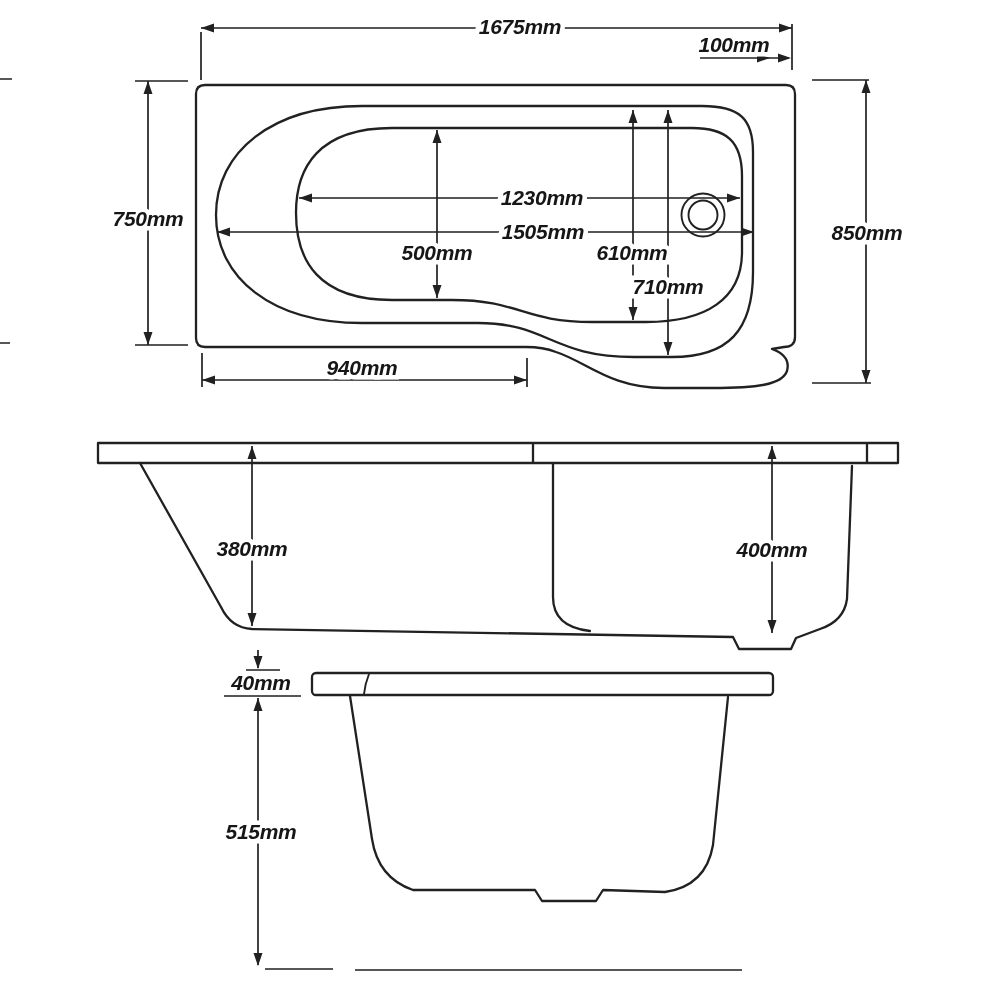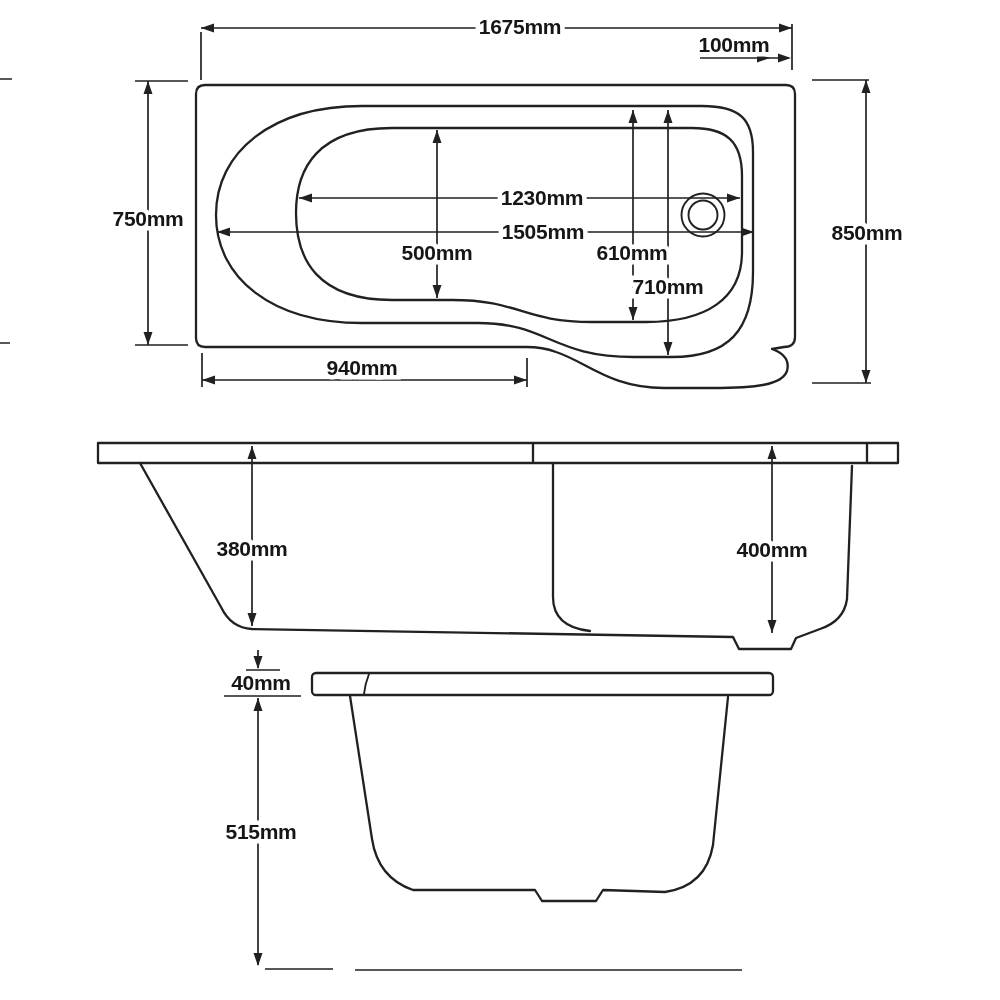--- a/index.html
+++ b/index.html
@@ -1,16 +1,16 @@
 <!DOCTYPE html>
 <html style="--line: #212121; --label: #161616;"><head>
 <meta charset="utf-8">
 <style>
   html,body{margin:0;padding:0;background:#ffffff;}
-  #canvas{width:1000px;height:1000px;background:#ffffff;position:relative;margin:0 auto;}
+  #canvas{width:1000px;height:1000px;background:#ffffff;position:relative;margin:0 auto;font-style:italic;}
   svg{display:block;}
   .outline{fill:none;stroke:var(--line,#212121);stroke-width:2.3;stroke-linejoin:round;stroke-linecap:round;}
   .thin{fill:none;stroke:var(--line,#212121);stroke-width:1.9;stroke-linecap:round;}
   .dim{fill:none;stroke:var(--line,#212121);stroke-width:1.7;stroke-linecap:butt;}
   .arrow{fill:var(--line,#212121);stroke:none;}
   .dimlabel{
     font-family:"Liberation Sans","DejaVu Sans",sans-serif;
     font-size:21px;font-weight:700;letter-spacing:-0.3px;
     fill:var(--label,#161616);
     stroke:#ffffff;stroke-width:9px;paint-order:stroke;

